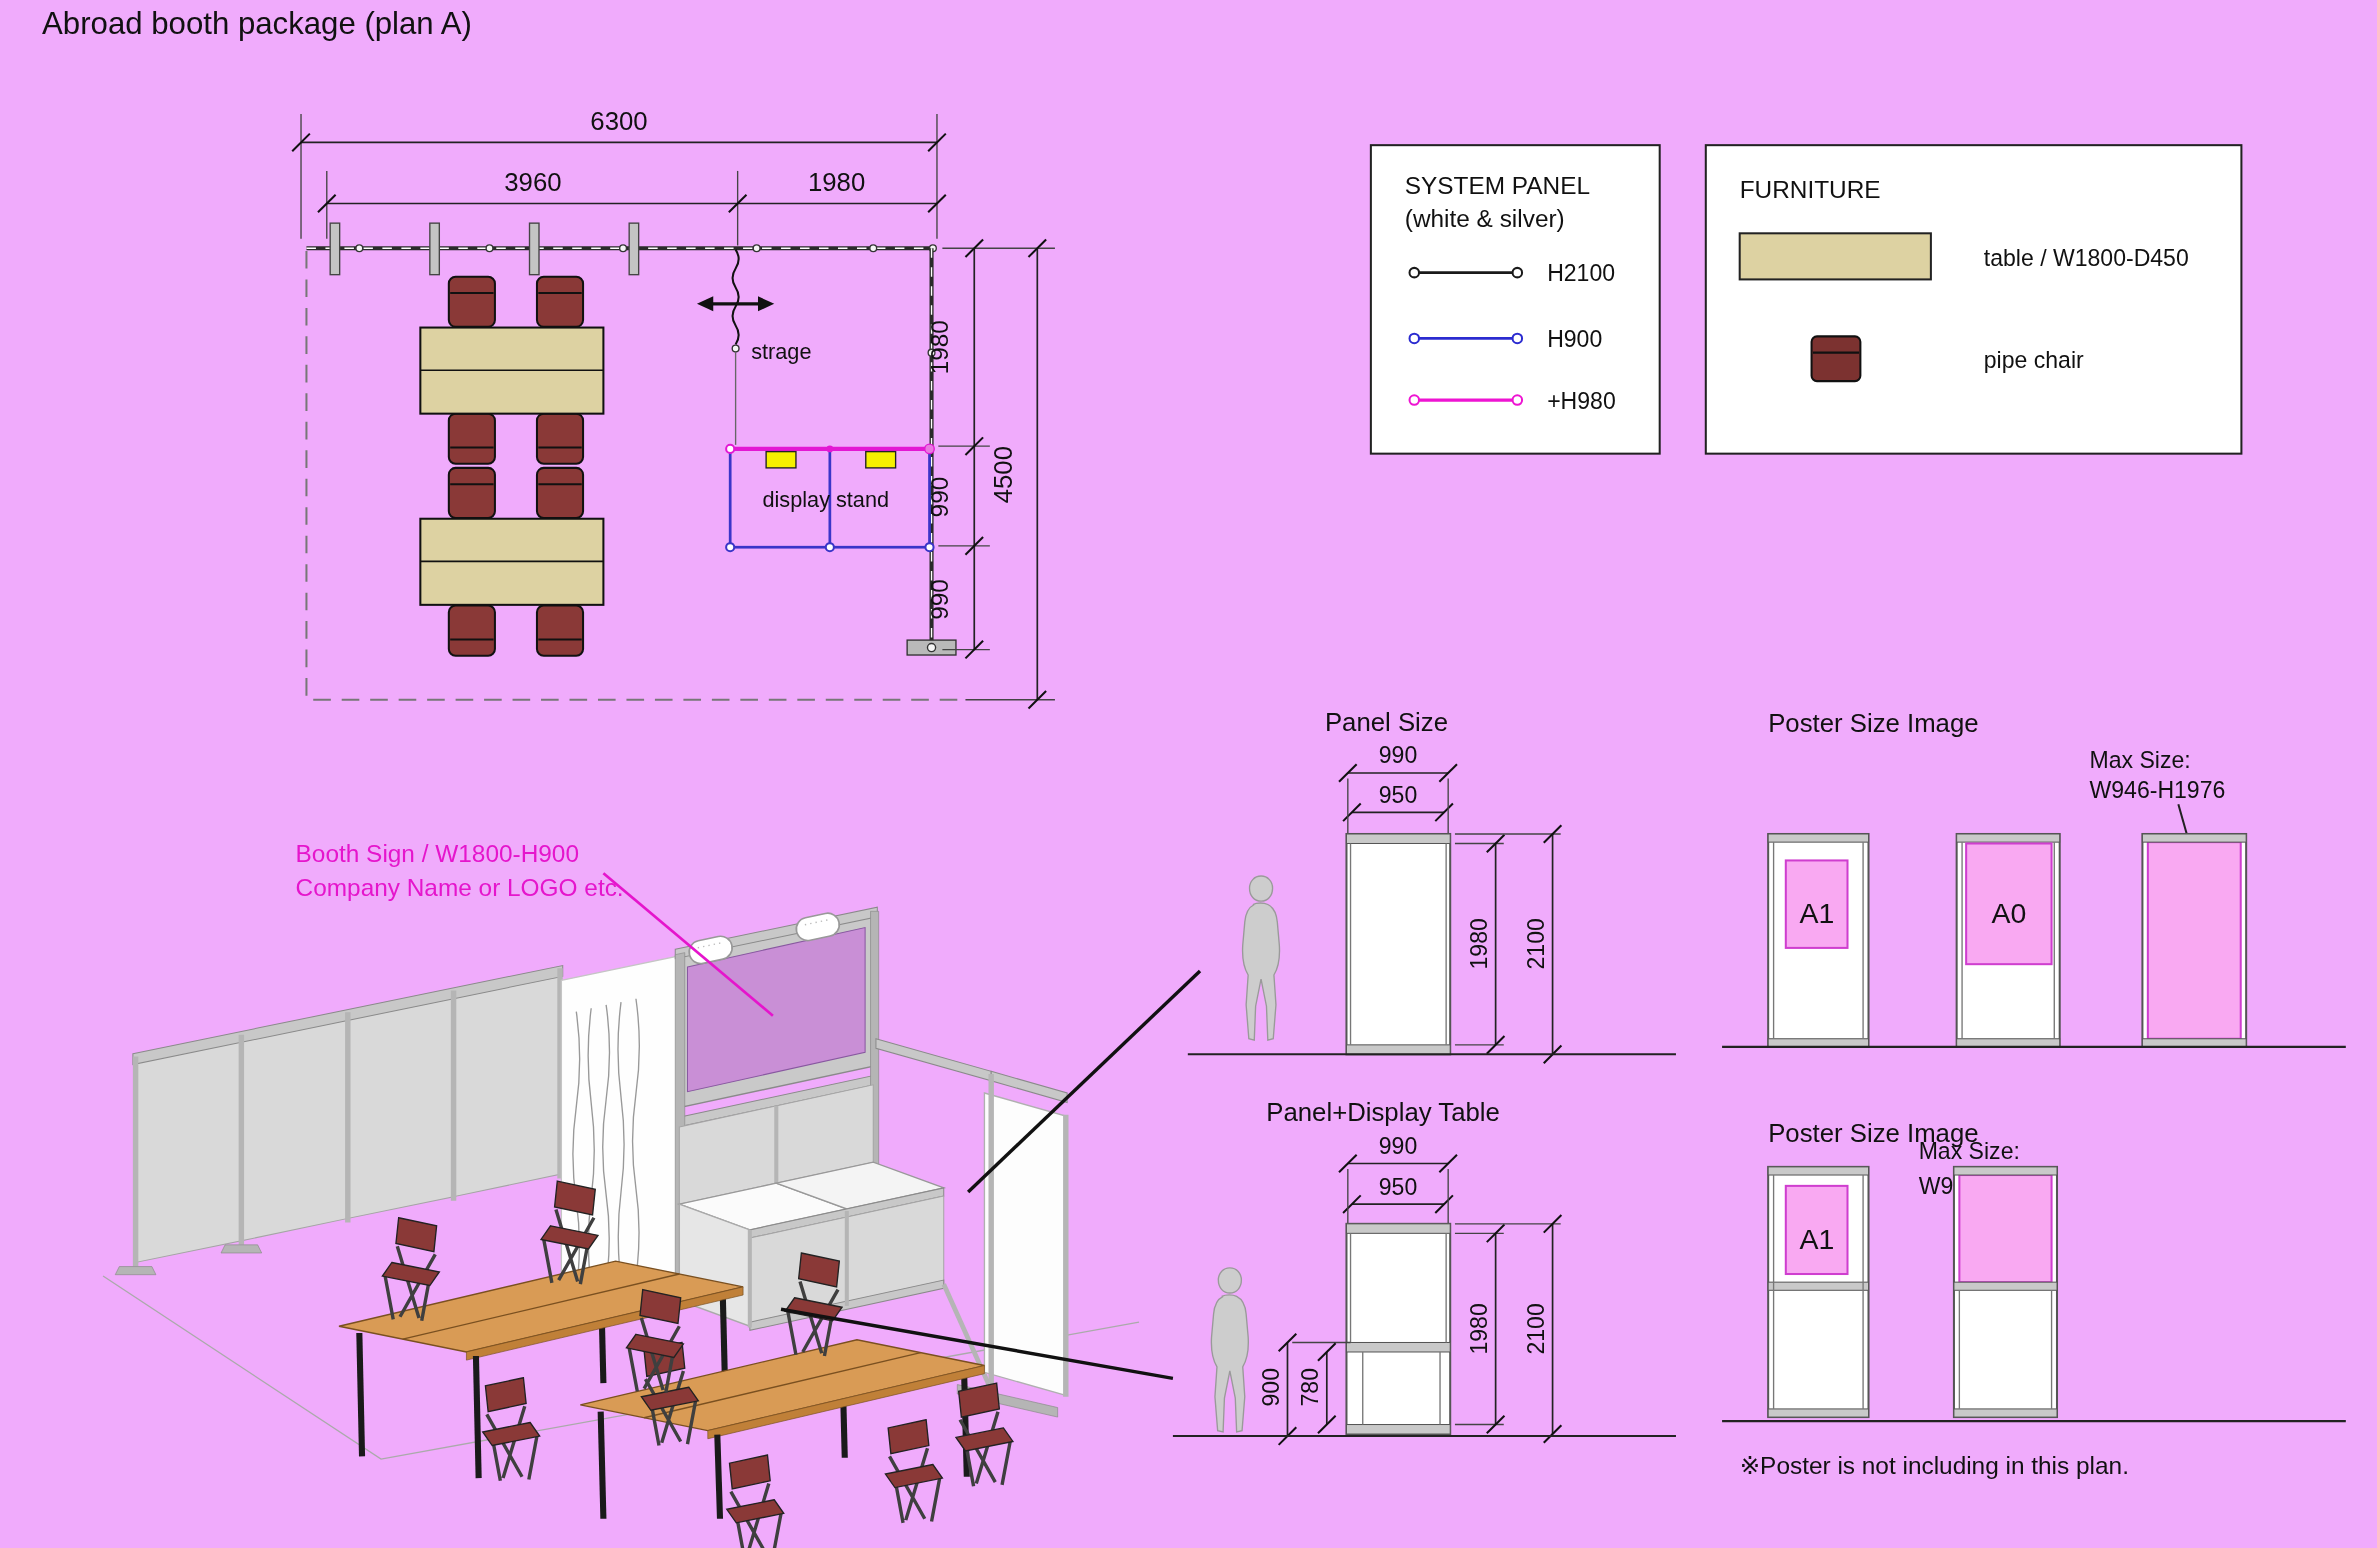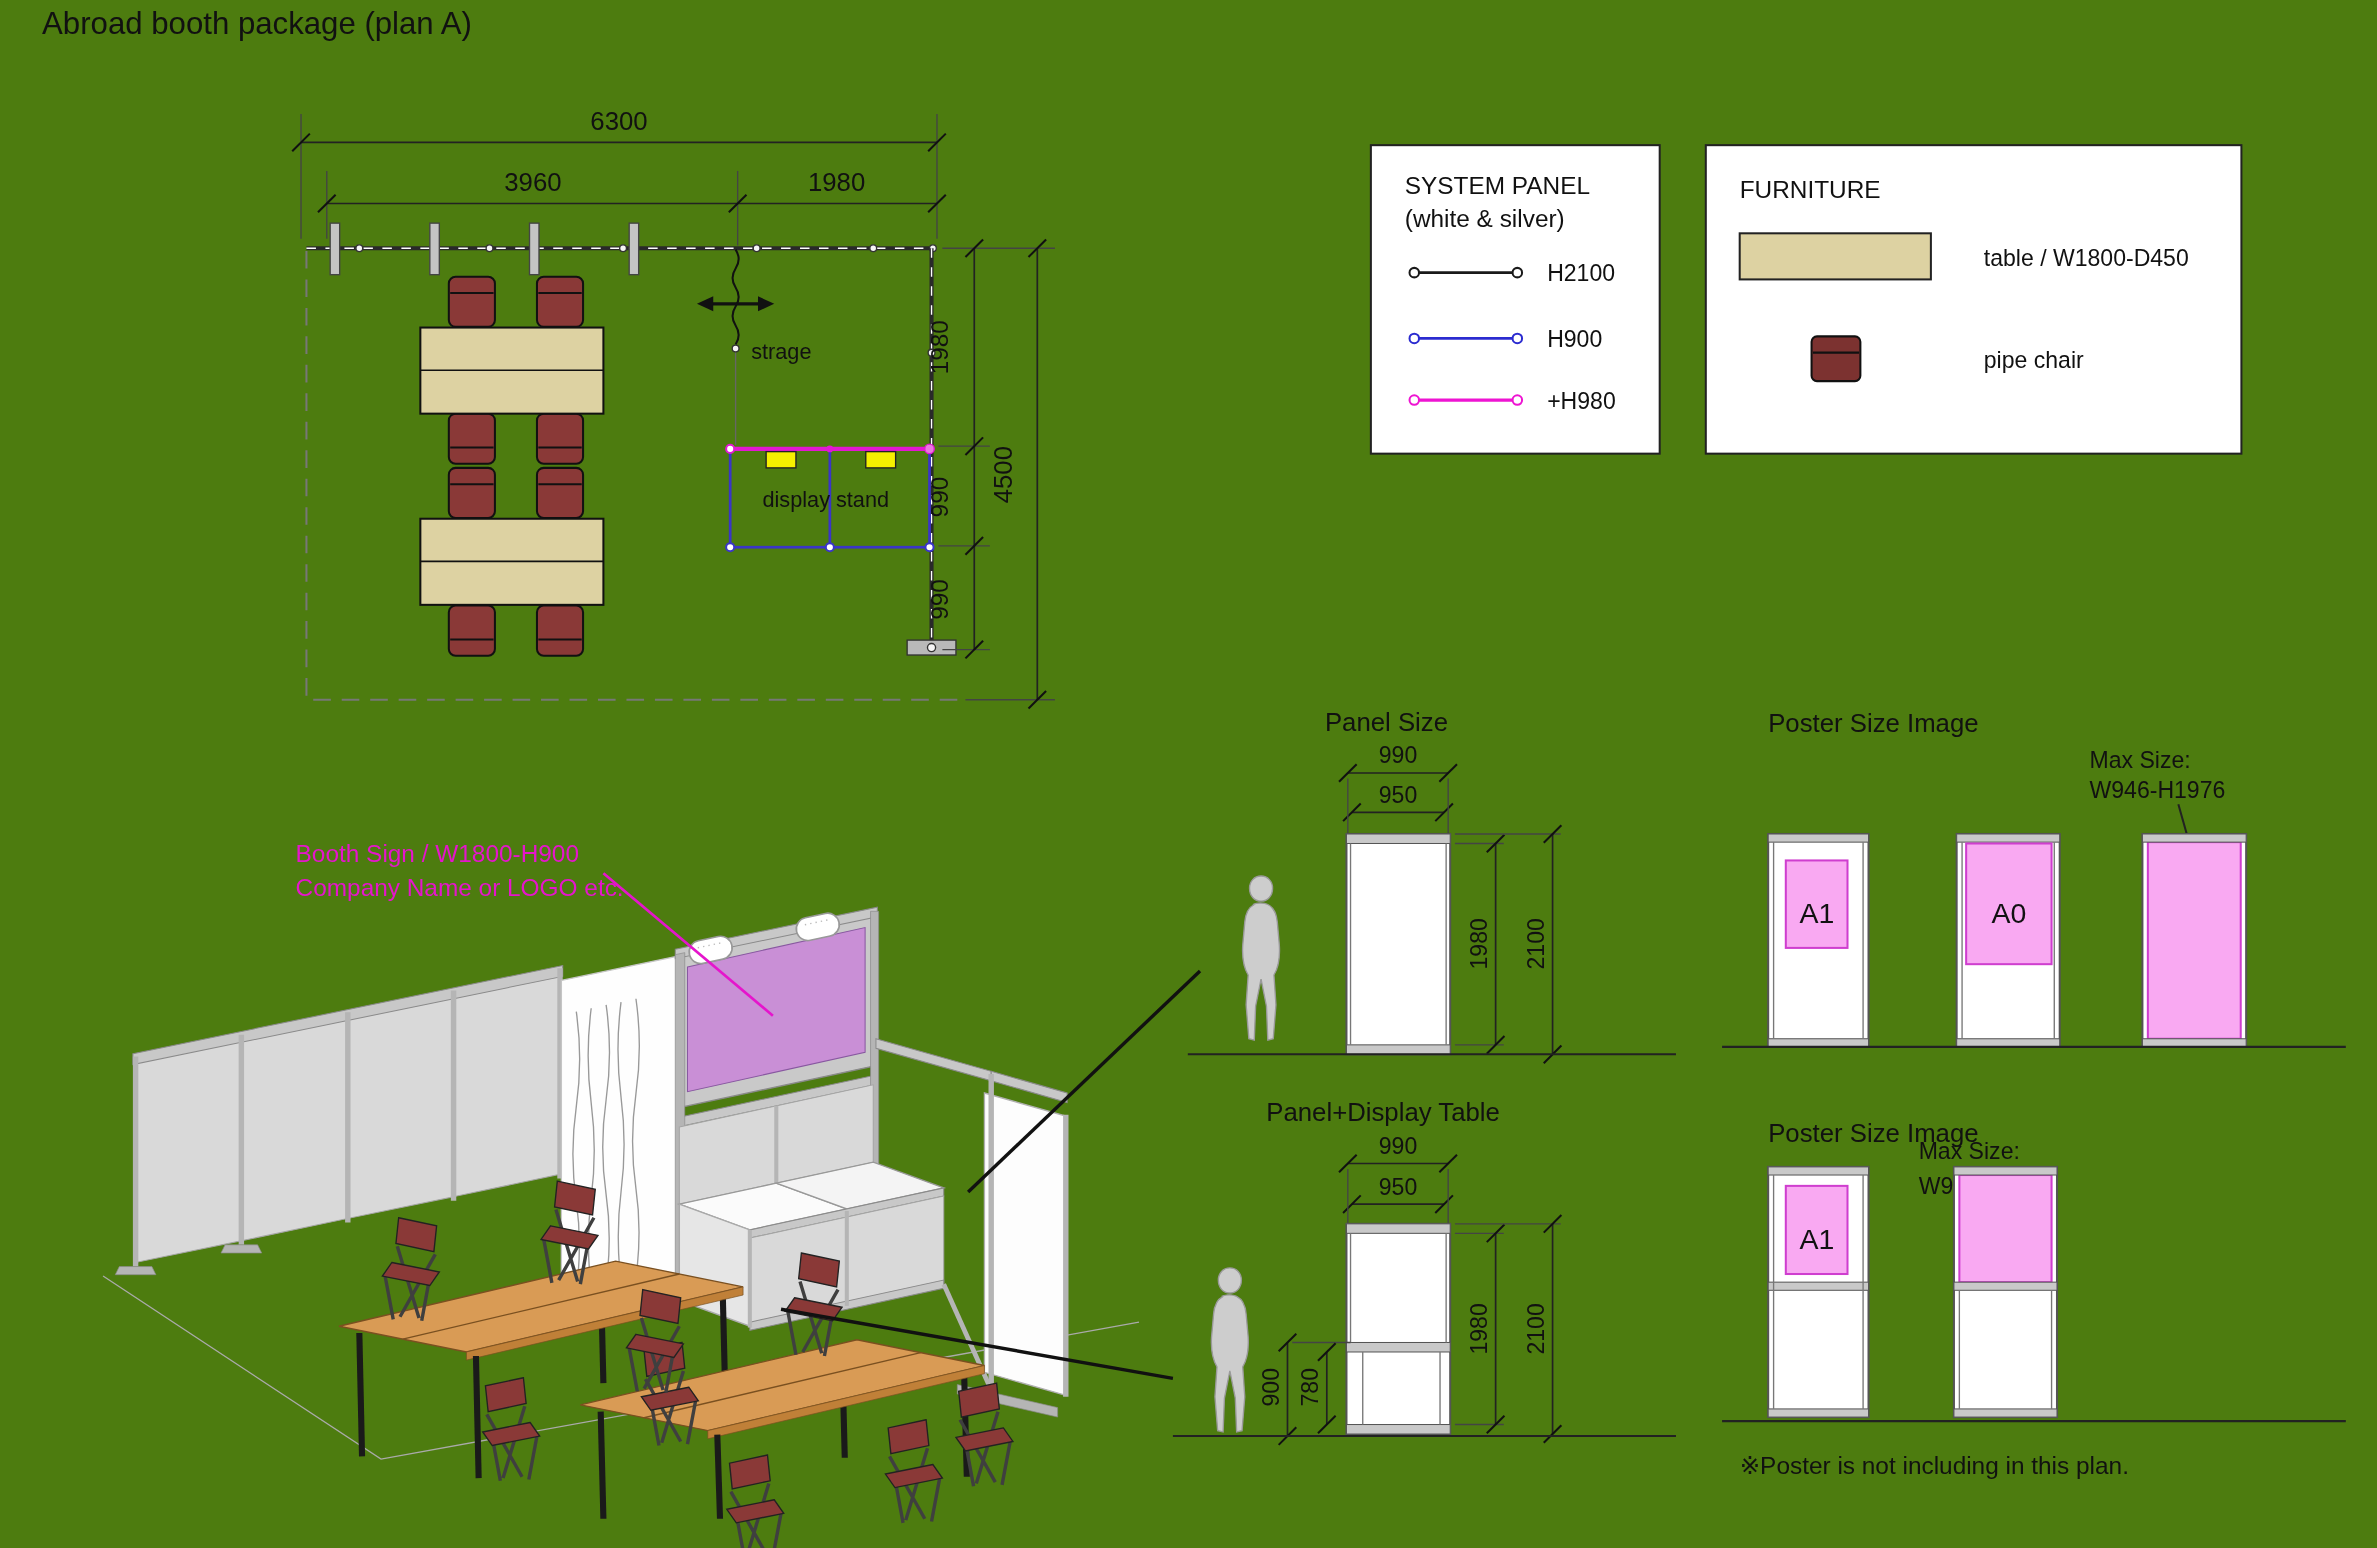--- a/index.html
+++ b/index.html
@@ -1,16 +1,16 @@
 <!DOCTYPE html>
 <html style="font-size:11px"><head>
 <meta charset="utf-8">
 <style>
   html,body{margin:0;padding:0;background:#fff;}
-  .stage{position:relative;width:2377px;height:1548px;background:#4d7c0f;overflow:hidden;}
+  .stage{position:relative;width:2377px;height:1548px;background:#f0abfc;overflow:hidden;}
   svg{display:block;}
   svg text{font-family:"Liberation Sans","DejaVu Sans",sans-serif;fill:#111;}
   .t-title{font-size:46px;}
   .t-dim{font-size:38px;}
   .t-dimr{font-size:36px;}
   .t-label{font-size:32px;}
   .t-section{font-size:38px;}
   .t-legend-title{font-size:36px;}
   .t-legend{font-size:34px;}
   .t-note{font-size:36px;}

